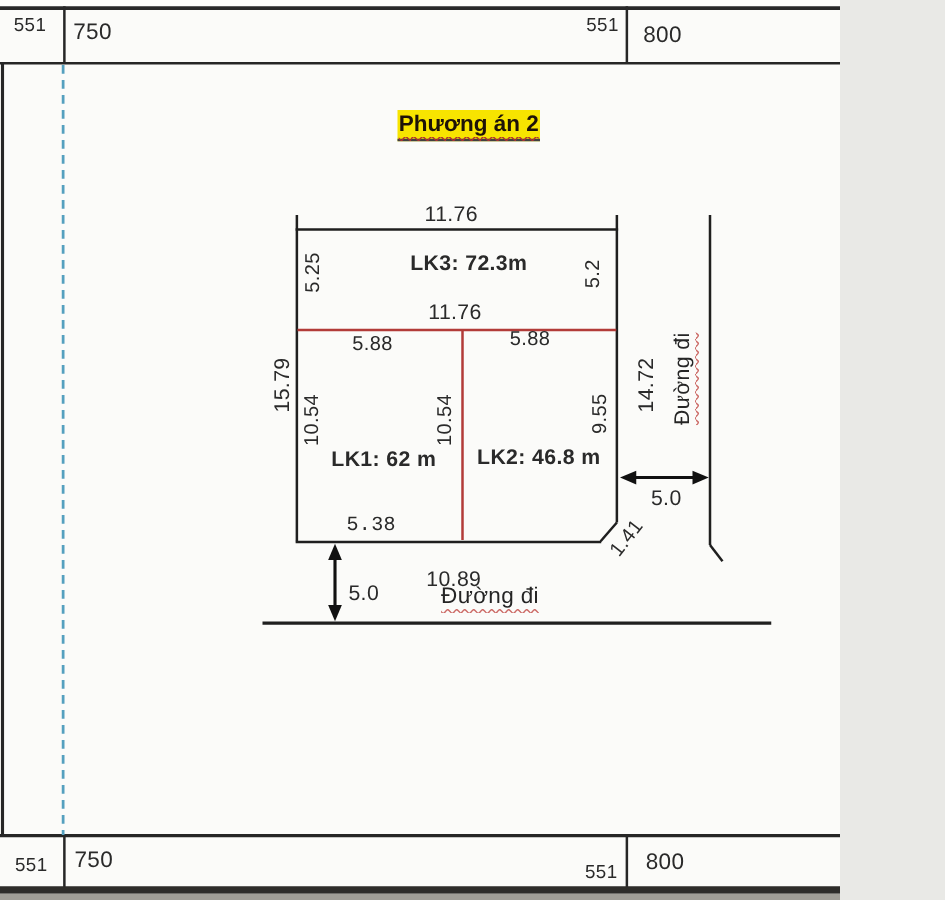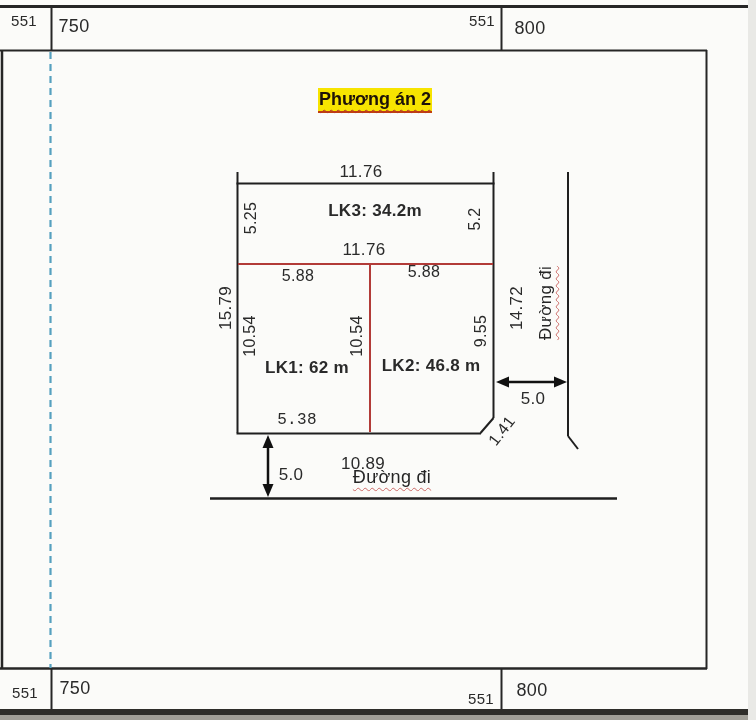--- a/index.html
+++ b/index.html
@@ -1,18 +1,18 @@
 <!DOCTYPE html>
 <html><head>
 <meta charset="utf-8">
 <style>
   html,body{margin:0;padding:0;background:#e9e9e6;}
   #screen{
     position:relative;
-    width:748px;height:720px;
+    width:672px;height:720px;
     background:#fbfbf9;
     overflow:hidden;
     font-family:"Liberation Sans", sans-serif;
     color:#232323;
   }
   svg.lines{position:absolute;left:0;top:0;width:756px;height:720px;}
   .lbl{
     position:absolute;
     transform:translate(-50%,-50%);
     white-space:nowrap;
@@ -35,21 +35,21 @@
   .road-label.rot{font-size:17px;}
   .title-box{
     position:absolute;
     left:318px;top:88px;
     width:114px;height:25px;
     background:#f7e400;
     display:flex;align-items:center;justify-content:center;
   }
   .title-inner{
     font-size:18px;font-weight:bold;color:#1d1208;
-    border-bottom:2px solid #c2410c;
+    border-bottom:2px solid #404040;
     text-decoration:underline wavy #b03030;
     text-decoration-thickness:1px;
     text-underline-offset:4px;
     padding:0 1px 1px 1px;
     white-space:nowrap;
   }
 </style>
 </head>
 <body>
 
@@ -116,20 +116,20 @@
   <div class="lbl rot" style="left:250px;top:336px;font-size:16px;">10.54</div>
   <div class="lbl rot" style="left:357px;top:336px;font-size:16px;">10.54</div>
   <div class="lbl rot" style="left:481px;top:331px;font-size:16px;">9.55</div>
   <div class="lbl rot" style="left:517px;top:308px;">14.72</div>
   <div class="lbl" style="left:297px;top:420px;font-size:16px;font-family:Liberation Mono, monospace;">5.38</div>
   <div class="lbl" style="left:363px;top:464px;">10.89</div>
   <div class="lbl rot45" style="left:502px;top:431px;font-size:16px;">1.41</div>
   <div class="lbl" style="left:533px;top:399px;">5.0</div>
   <div class="lbl" style="left:291px;top:475px;">5.0</div>
 
-  <div class="lbl bold" style="left:375px;top:211px;">LK3: 34.2m</div>
+  <div class="lbl bold" style="left:375px;top:211px;">LK3: 72.3m</div>
   <div class="lbl bold" style="left:307px;top:368px;">LK1: 62 m</div>
   <div class="lbl bold" style="left:431px;top:366px;">LK2: 46.8 m</div>
 
   <div class="lbl road-label" style="left:392px;top:477px;">Đường đi</div>
   <div class="lbl road-label rot" style="left:546px;top:303px;">Đường đi</div>
 
 </div>
 
 </body></html>

